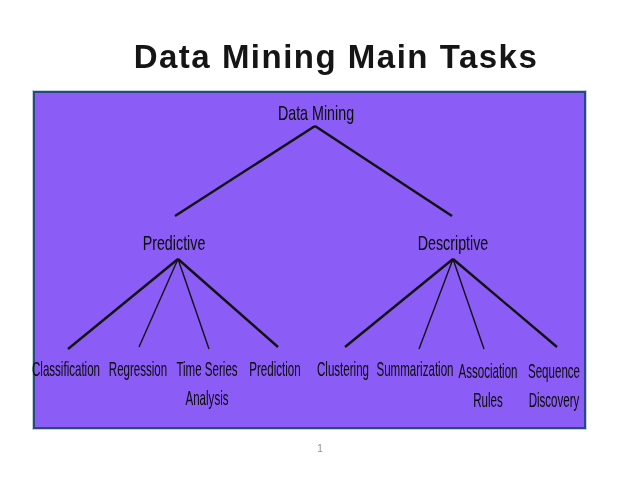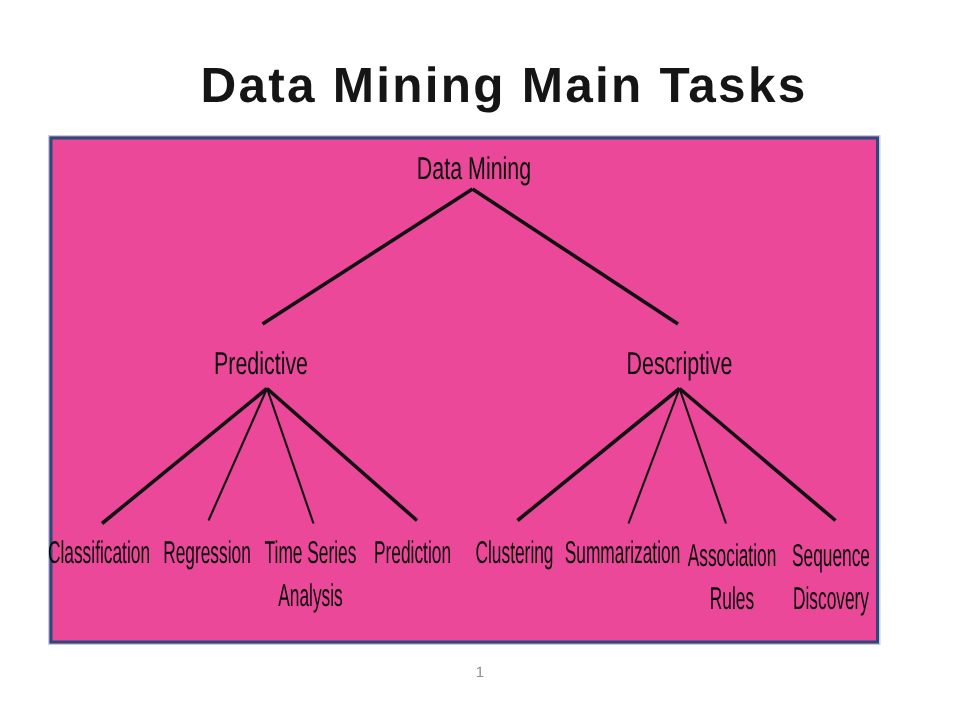--- a/index.html
+++ b/index.html
@@ -19,21 +19,21 @@
     letter-spacing: 1.5px;
     color: #151515;
   }
   .diagram-panel {
     position: absolute;
     left: 33px; top: 91px;
     width: 553px; height: 338px;
     box-sizing: border-box;
     border: 2px solid #2a4a7c;
     box-shadow: 0 0 0 1px #c3cfe0;
-    background: #ec4899;
+    background: #8b5cf6;
   }
   .tree-lines {
     position: absolute;
     left: 0; top: 0;
     width: 549px; height: 334px;
   }
   .node, .leaf {
     position: absolute;
     white-space: pre-line;
     text-align: center;

